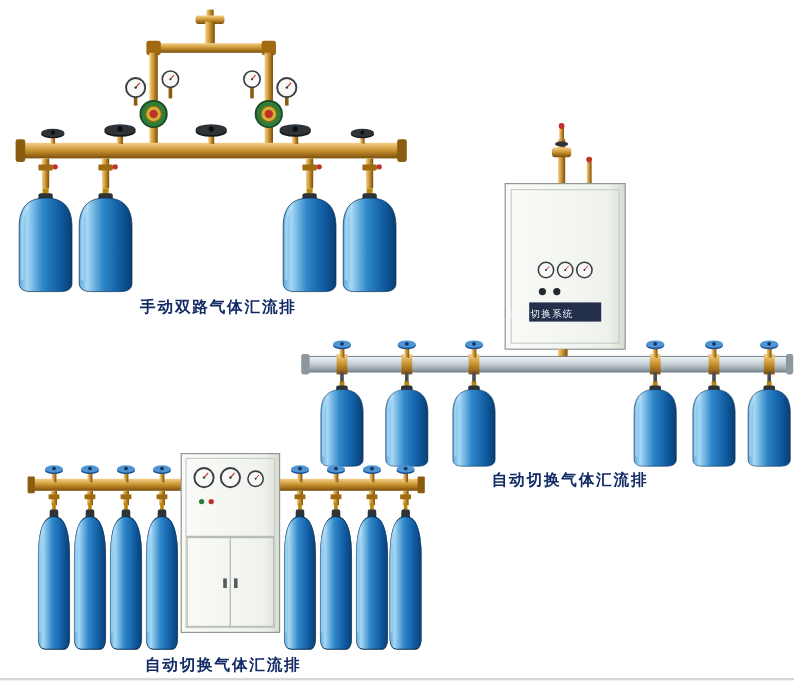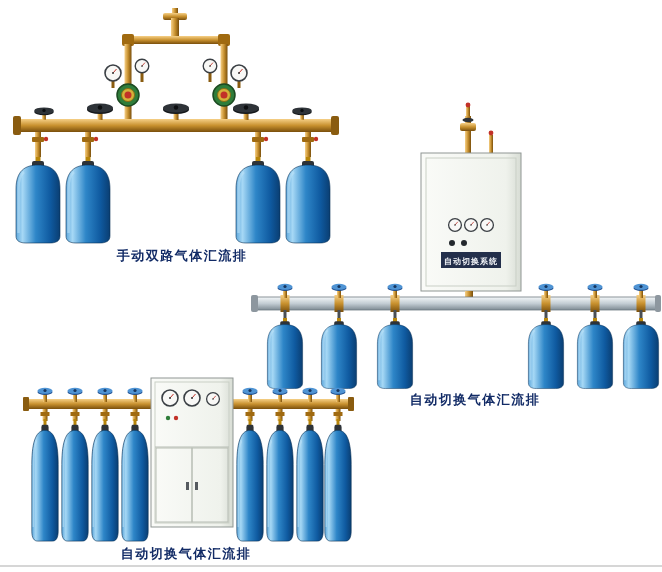--- a/index.html
+++ b/index.html
@@ -9,22 +9,22 @@
   .stage > svg { position:absolute; left:0; top:0; display:block; }
   .caption {
     position:absolute; width:172px; text-align:center;
     font-size:13px; font-weight:bold; color:#122b66; letter-spacing:1.5px;
     white-space:nowrap;
   }
   .caption-1 { left:96px;  top:247px; }
   .caption-2 { left:389px; top:391px; }
   .caption-3 { left:100px; top:545px; }
   .cabinet-label {
-    position:absolute; left:442px; top:256px; width:58px; height:11px;
-    text-align:center; font-size:8px; line-height:11px; font-weight:bold;
+    position:absolute; left:422px; top:256px; width:58px; height:11px;
+    text-align:center; font-size:8px; line-height:11px; font-weight:normal;
     color:#f2f4f8; letter-spacing:1px; white-space:nowrap; overflow:hidden;
   }
   .bottom-rule {
     position:absolute; left:0; top:565px; width:662px; height:2px;
     background:#d6d6d6;
   }
 </style>
 </head>
 <body>
 

